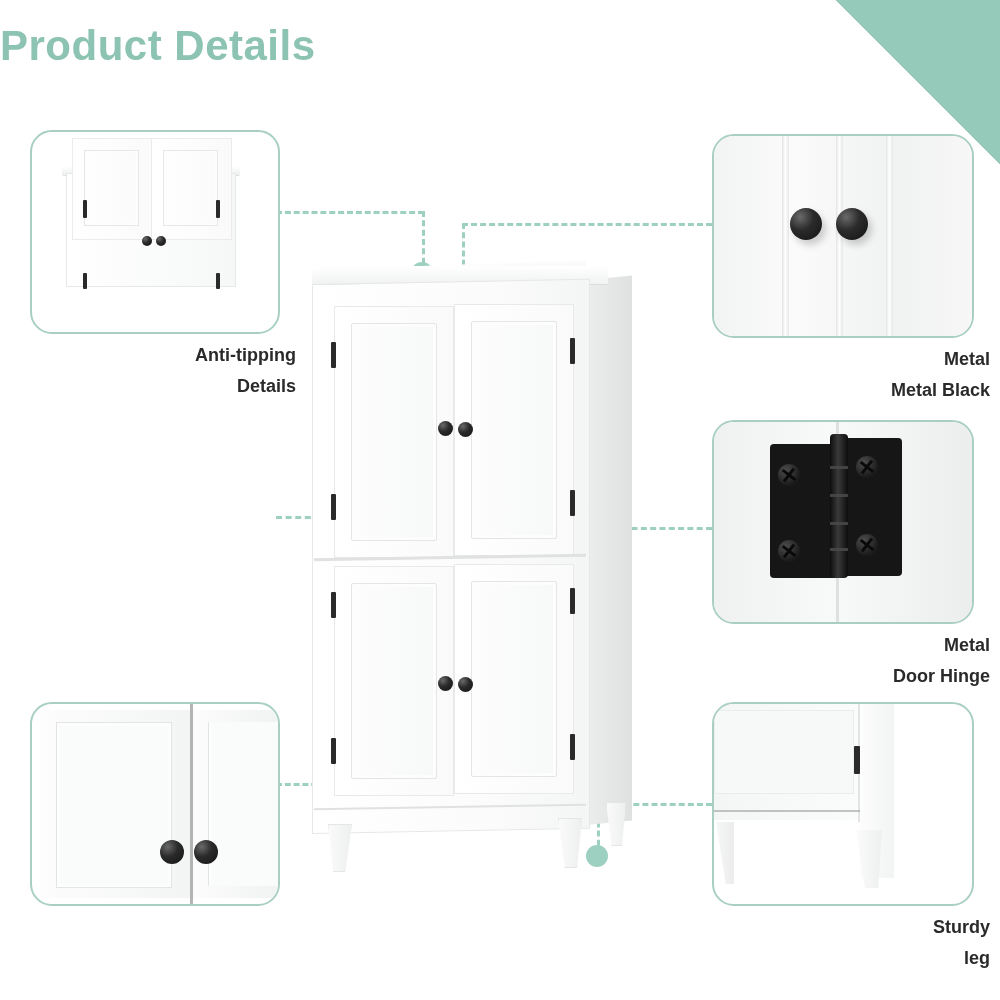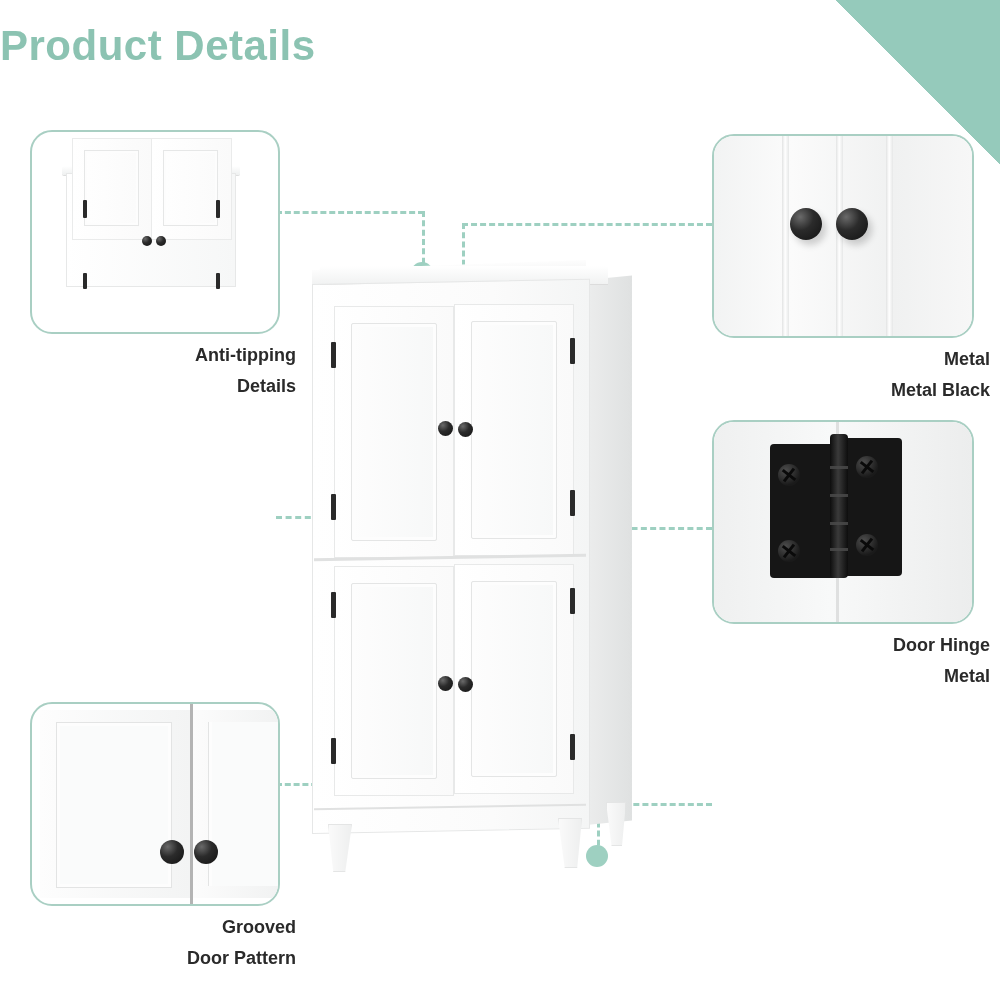--- a/index.html
+++ b/index.html
@@ -250,24 +250,20 @@
       <div class="art">
         <div class="gd-doorL"></div>
         <div class="gd-insetL"></div>
         <div class="gd-doorR"></div>
         <div class="gd-insetR"></div>
         <div class="gd-gap"></div>
         <div class="knob" style="left:128px;top:136px;width:24px;height:24px;"></div>
         <div class="knob" style="left:162px;top:136px;width:24px;height:24px;"></div>
       </div>
     </div>
-    <div class="caption" style="top: 210px; color: rgb(42, 42, 42);">
-      <div>Grooved</div>
-      <div>Door Pattern</div>
-    </div>
   </div>
 
   <div class="card" style="left:712px;top:134px;width:258px;height:200px;">
     <div class="frame" style="width: 258px; height: 200px; border-color: rgb(169, 207, 195);">
       <div class="art">
         <div class="kn-board"></div>
         <div class="kn-groove" style="left:68px;"></div>
         <div class="kn-groove" style="left:122px;"></div>
         <div class="kn-groove" style="left:172px;"></div>
         <div class="knob" style="left:76px;top:72px;width:32px;height:32px;box-shadow:4px 5px 7px rgba(0,0,0,.18);"></div>
@@ -292,19 +288,37 @@
         <div class="hg-band" style="left:116px;top:72px;width:18px;"></div>
         <div class="hg-band" style="left:116px;top:100px;width:18px;"></div>
         <div class="hg-band" style="left:116px;top:126px;width:18px;"></div>
         <div class="screw" style="left:64px;top:42px;"></div>
         <div class="screw" style="left:64px;top:118px;"></div>
         <div class="screw" style="left:142px;top:34px;"></div>
         <div class="screw" style="left:142px;top:112px;"></div>
       </div>
     </div>
     <div class="caption" style="top: 210px; color: rgb(42, 42, 42);">
+      <div>Metal</div>
       <div>Door Hinge</div>
-      <div>Metal</div>
-    </div>
-  </div>
-
+    </div>
+  </div>
+
+  <div class="card" style="left:712px;top:702px;width:258px;height:200px;">
+    <div class="frame" style="width: 258px; height: 200px; border-color: rgb(169, 207, 195);">
+      <div class="art">
+        <div class="sl-body" style="left:-6px;top:-4px;width:152px;height:120px;"></div>
+        <div class="sl-panel" style="left:0px;top:6px;width:140px;height:84px;"></div>
+        <div class="sl-right" style="left:146px;top:-4px;width:34px;height:178px;"></div>
+        <div class="sl-seam" style="left:144px;top:-4px;height:122px;"></div>
+        <div class="sl-rail" style="left:-6px;top:106px;width:152px;"></div>
+        <div class="hinge-bar" style="left:140px;top:42px;width:6px;height:28px;"></div>
+        <div class="sl-leg" style="left:142px;top:126px;width:26px;height:58px;"></div>
+        <div class="sl-legL" style="left:2px;top:118px;width:18px;height:62px;"></div>
+      </div>
+    </div>
+    <div class="caption" style="top: 210px; color: rgb(42, 42, 42);">
+      <div>Sturdy</div>
+      <div>leg</div>
+    </div>
+  </div>
 
 </div>
 
 </body></html>

